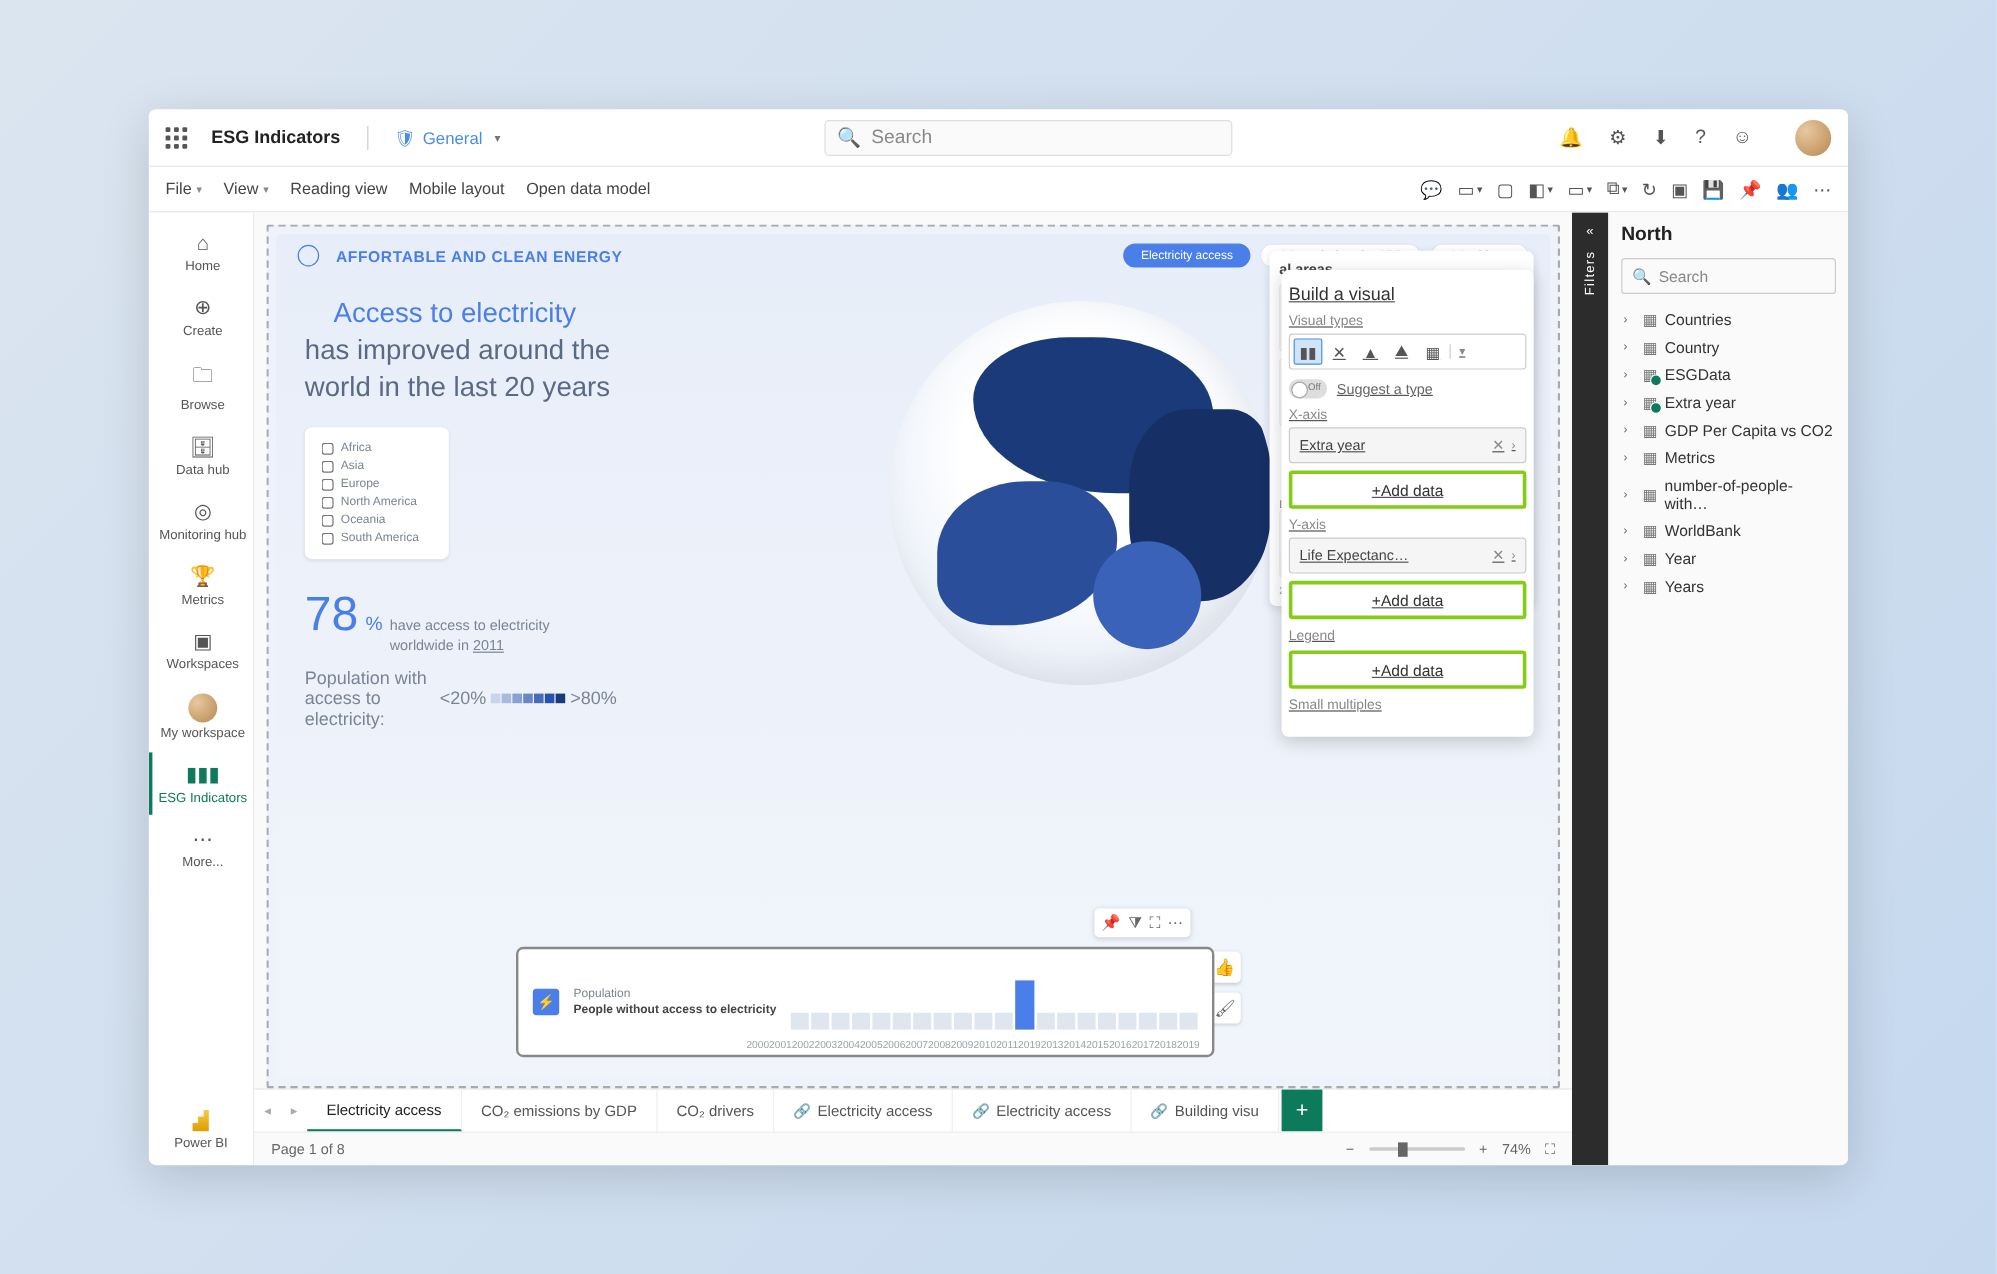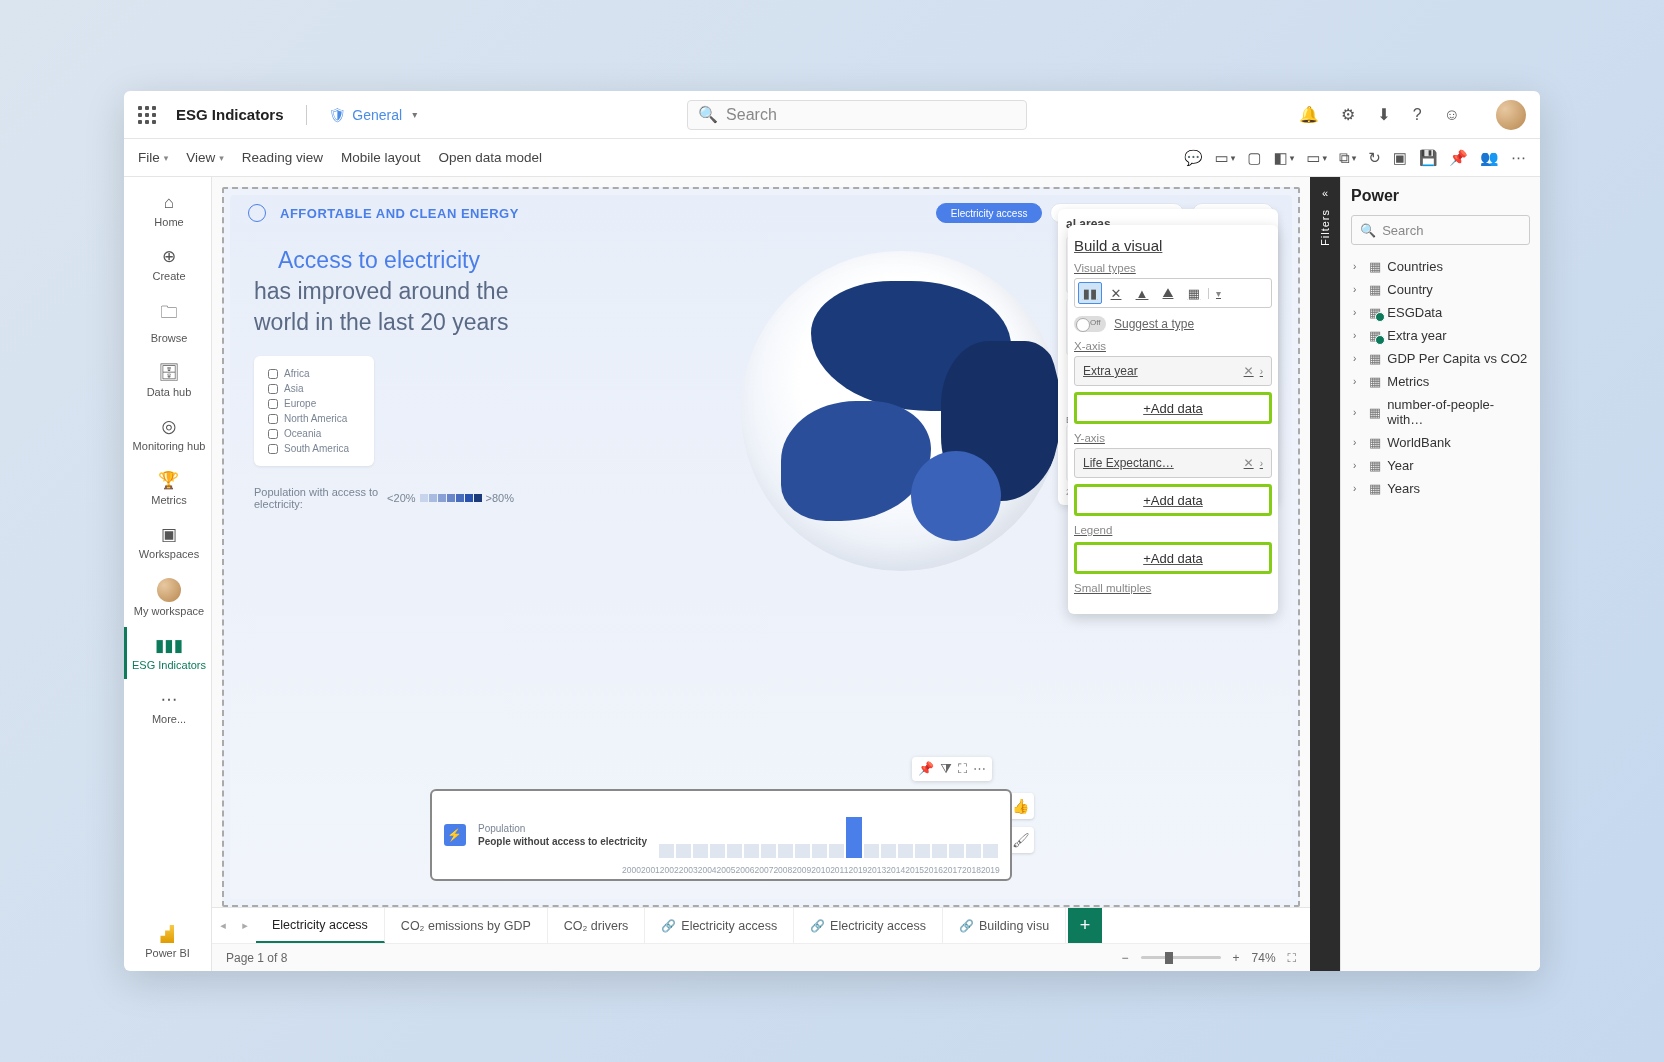--- a/index.html
+++ b/index.html
@@ -62,21 +62,21 @@
 .left-col { width:260px;}
 .headline { font-size:23px; line-height:1.35; color:#5a6a85;}
 .headline .blue { color:#4a7ee8;margin-left:24px;}
 .legend-box { margin-top:18px; background:#fff; border-radius:6px; box-shadow:0 1px 3px rgba(0,0,0,.08); padding:10px 14px; width:120px;}
 .legend-item { display:flex; align-items:center; gap:6px; font-size:10px; color:#7a8594; padding:2px 0;}
 .legend-item input { width:10px; height:10px;}
 .bignum { font-size:40px; color:#4a7ee8; margin-top:24px; display:flex; align-items:baseline; gap:6px;}
 .bignum .pct { font-size:16px;}
 .bignum-cap { font-size:12px; color:#7a8594; line-height:1.4;}
 .bignum-cap .yr { text-decoration:underline;}
-.scale-row { font-size:11px; color:#7a8594; display:flex; align-items:center; gap:4px; margin-top:20px;}
+.scale-row { font-size:15px; color:#7a8594; display:flex; align-items:center; gap:4px; margin-top:10px;}
 .scale-grad { display:flex; gap:1px;}
 .scale-grad span { width:8px; height:8px;}
 
 .globe-wrap { flex:1; display:flex; justify-content:center; align-items:flex-start; padding-top:6px;}
 .globe { width:320px; height:320px; border-radius:50%; background:radial-gradient(circle at 50% 40%, #fff 0 40%, #d8e2f2 100%); position:relative; overflow:hidden; box-shadow: inset -10px -10px 30px rgba(0,0,0,.06);}
 .land { position:absolute; background:#1a3a7a;}
 .land.a { top:30px; left:70px; width:200px; height:130px; border-radius:40% 50% 30% 60%;}
 .land.b { top:150px; left:40px; width:150px; height:120px; border-radius:50% 40% 60% 30%; background:#2a4e9a;}
 .land.c { top:90px; left:200px; width:120px; height:160px; border-radius:40% 30% 50% 40%; background:#163066;}
 .land.d { top:200px; left:170px; width:90px; height:90px; border-radius:50%; background:#3a62b8;}
@@ -301,20 +301,25 @@
                   </div>
                 <div class="legend-item">
                     <input type="checkbox" style="">
                     <span>Oceania</span>
                   </div>
                 <div class="legend-item">
                     <input type="checkbox" style="">
                     <span>South America</span>
                   </div>
               </div>
+              <div class="bignum">
+                <span>78</span>
+                  <span class="pct">%</span>
+                <span class="bignum-cap"><span>have access to electricity worldwide in </span><span class="yr">2011</span></span>
+              </div>
               <div class="scale-row">
                 <span>Population with access to electricity:</span>
                 <span>&lt;20%</span>
                 <div class="scale-grad">
                   <span style="background:#c8d4ec"></span>
                     <span style="background:#a8baE0"></span>
                     <span style="background:#88a0d4"></span>
                     <span style="background:#6886c8"></span>
                     <span style="background:#486cbc"></span>
                     <span style="background:#2852b0"></span>
@@ -495,21 +500,21 @@
         <span>⛶</span>
       </div>
     </div>
 
     <div class="filters-bar">
       <span class="chev">«</span>
       <span class="lbl">Filters</span>
     </div>
 
     <div class="data-panel">
-      <h3>Power</h3>
+      <h3>North</h3>
       <div class="data-search">
         <span>🔍</span>
         <span>Search</span>
       </div>
       <div class="data-tree">
         <div class="tree-item">
             <span class="chev">›</span>
             <span class="tbl">▦</span>
             <span>Countries</span>
           </div>

